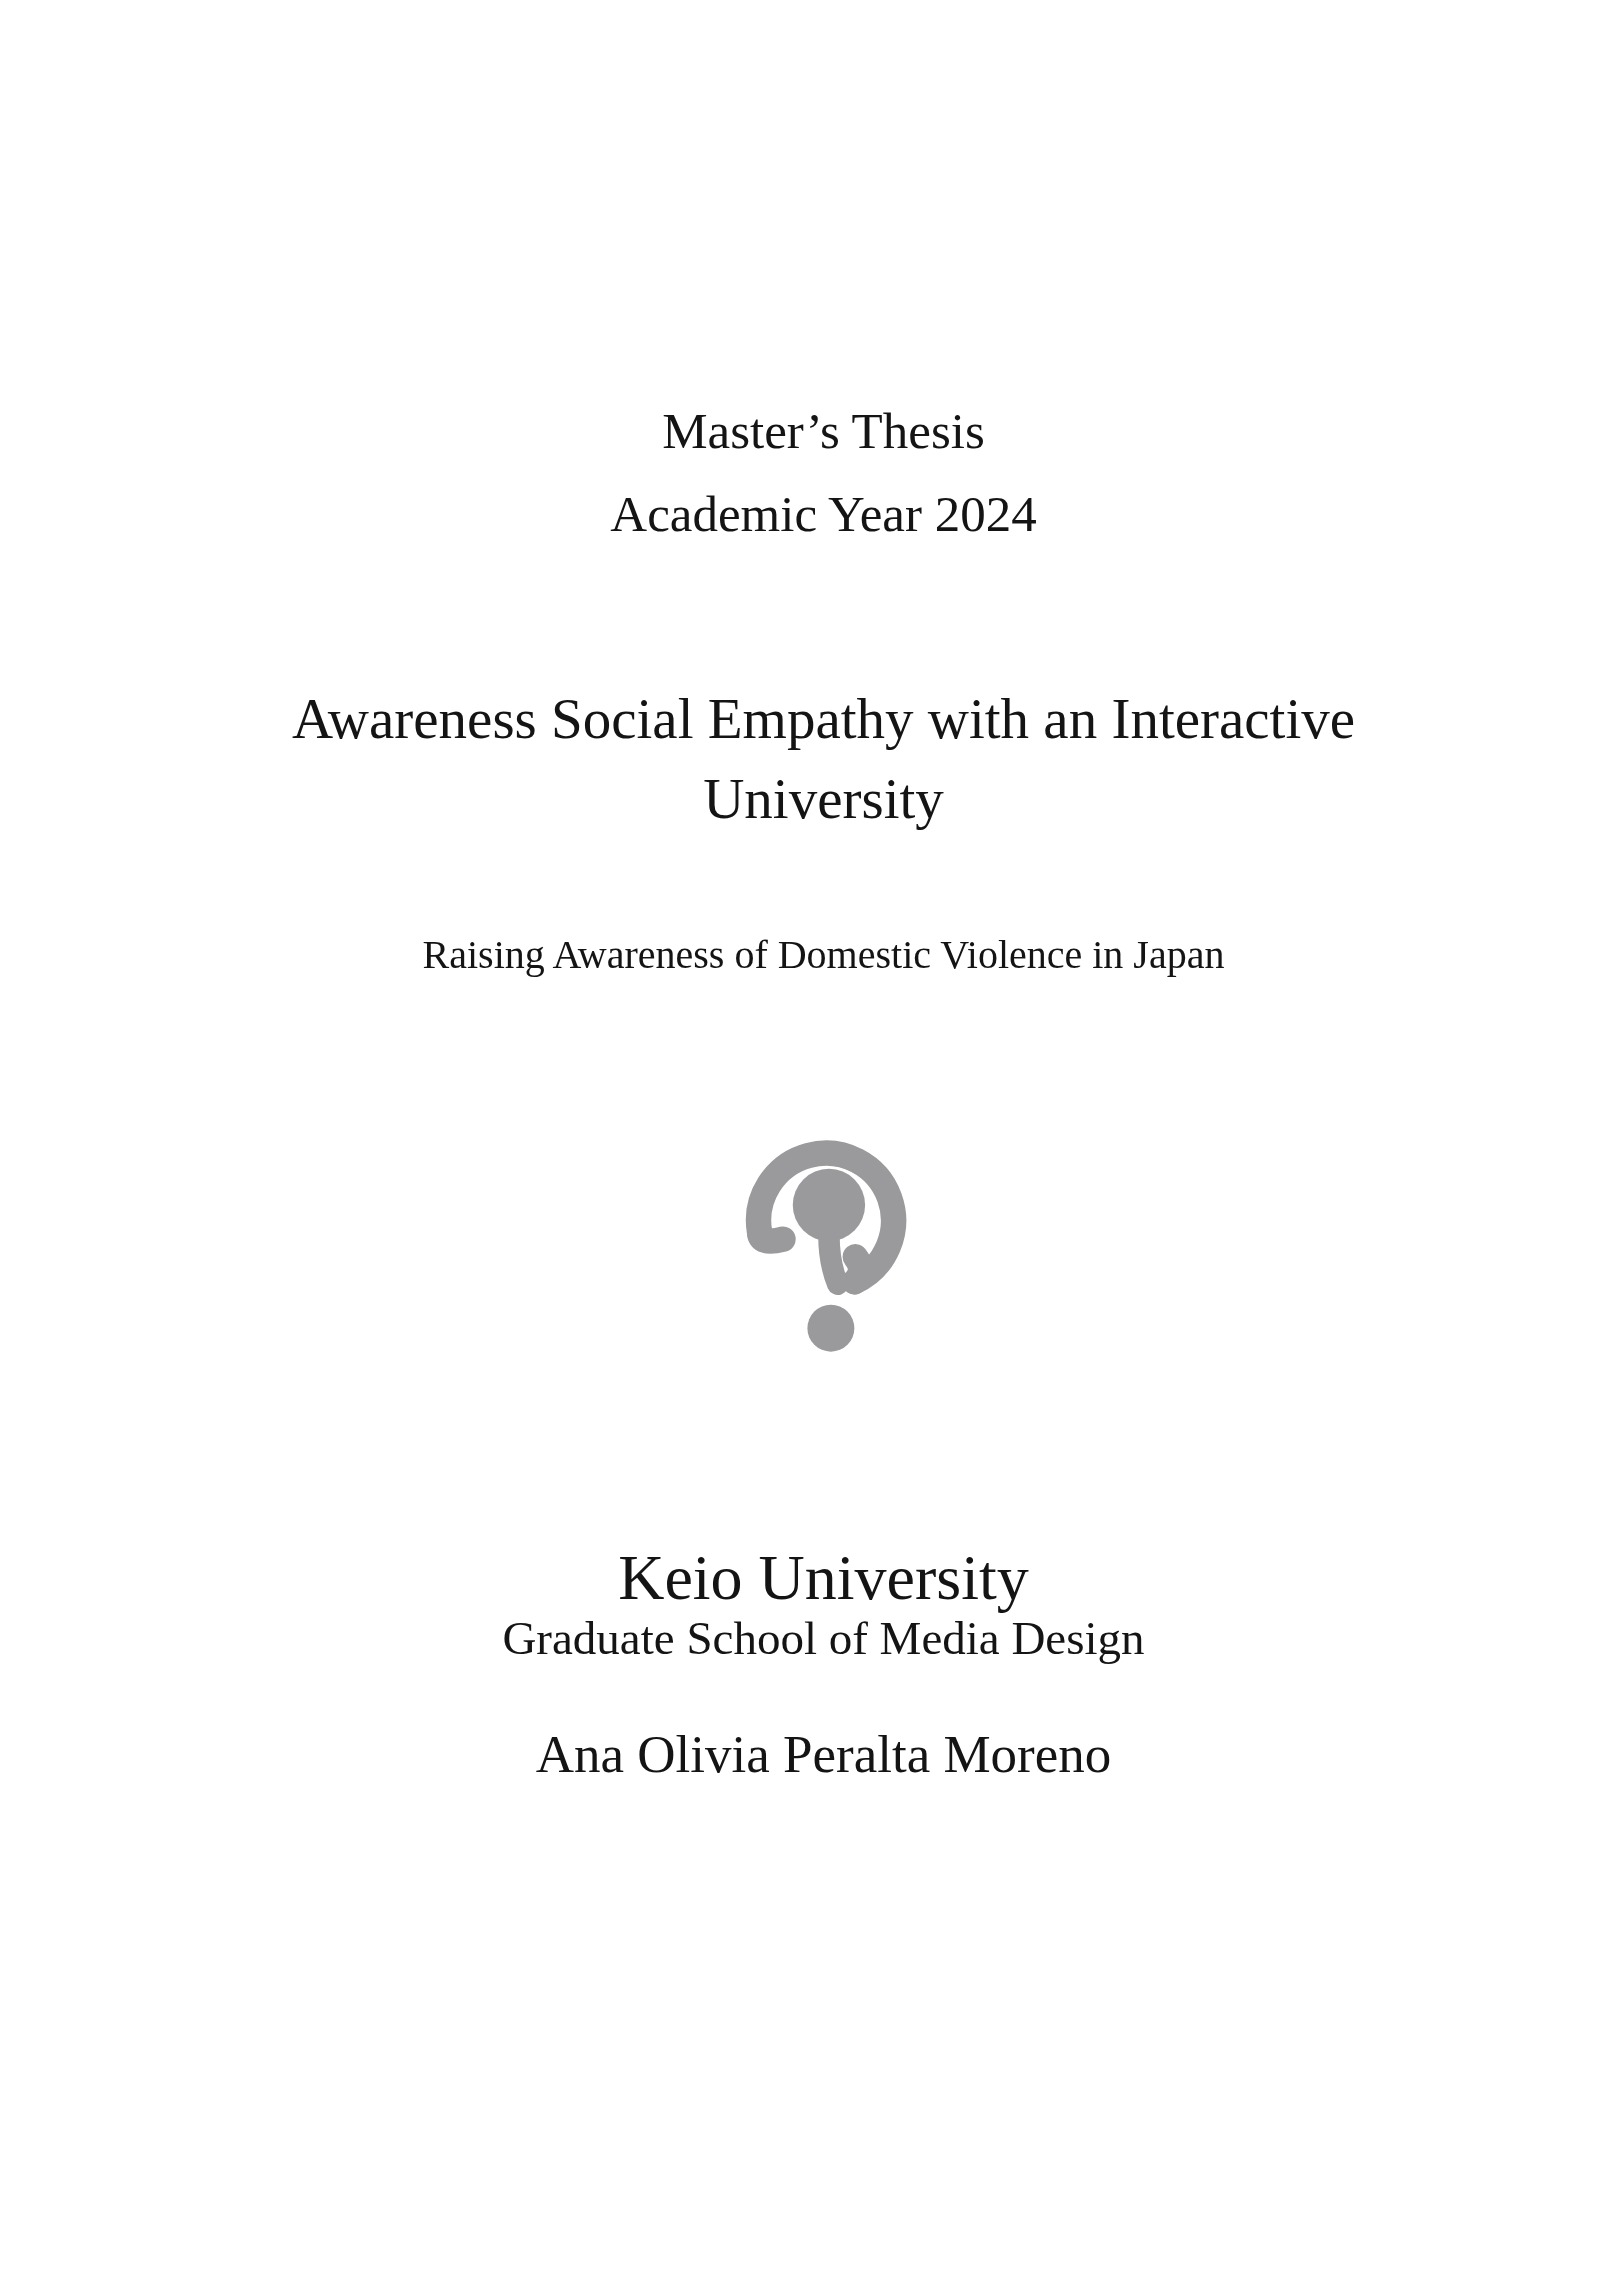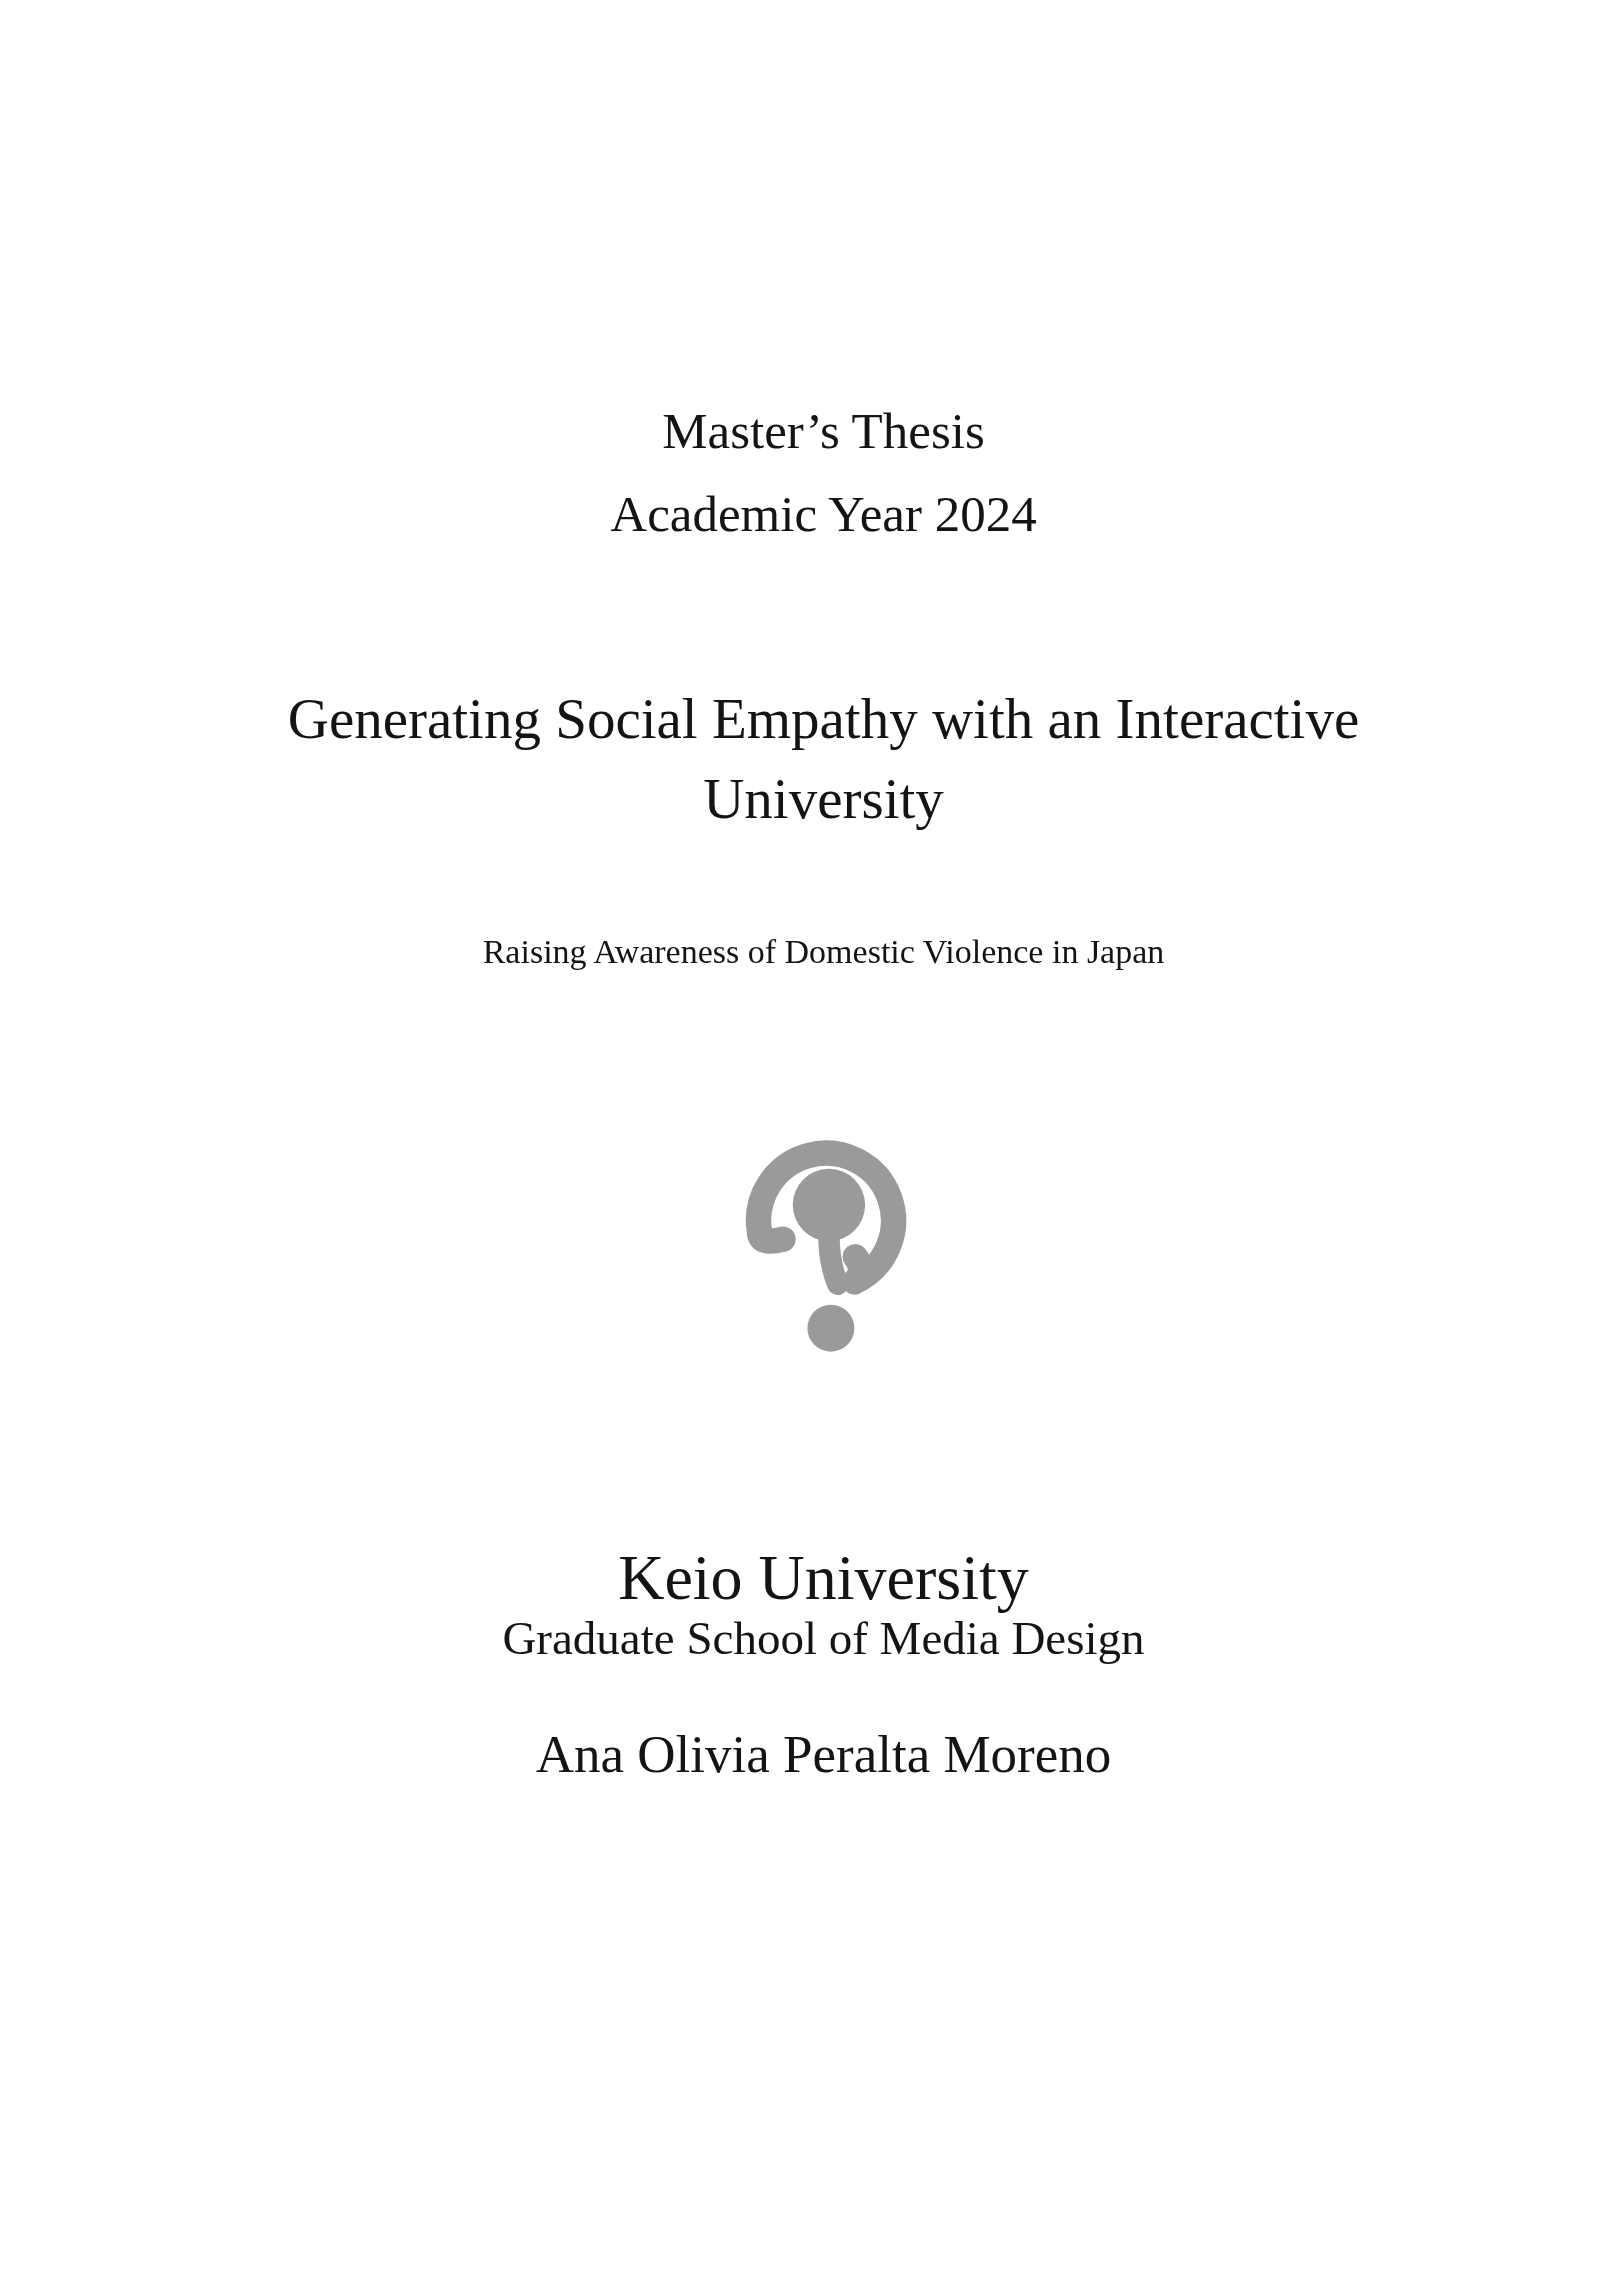--- a/index.html
+++ b/index.html
@@ -23,21 +23,21 @@
     width: 1596px;
     text-align: center;
     white-space: nowrap;
     line-height: 1;
     font-weight: 400;
   }
   .header1 { top: 406px; font-size: 51px; }
   .header2 { top: 489px; font-size: 51px; }
   .title1  { top: 690px; font-size: 57px; }
   .title2  { top: 770px; font-size: 57px; }
-  .subtitle{ top: 935px; font-size: 34px; text-align: center; }
+  .subtitle{ top: 935px; font-size: 40px; text-align: center; }
   .affil1  { top: 1546px; font-size: 64px; }
   .affil2  { top: 1615px; font-size: 47px; }
   .author  { top: 1728px; font-size: 53px; }
 
   .logo {
     position: absolute;
     left: 738px;
     top: 1140px;
     width: 176px;
     height: 216px;
@@ -51,21 +51,21 @@
 </style>
 </head>
 <body>
 
 <div class="page">
 
   <div class="line header1">Master’s Thesis</div>
 
   <div class="line header2">Academic Year 2024</div>
 
-  <div class="line title1">Generating Social Empathy with an Interactive</div>
+  <div class="line title1">Awareness Social Empathy with an Interactive</div>
 
   <div class="line title2">University</div>
 
   <div class="line subtitle">Raising Awareness of Domestic Violence in Japan</div>
 
   <svg class="logo" viewBox="0 0 180 220" aria-hidden="true">
 
     <path class="stroke" stroke-width="26" d="M 22.1 94 A 69 69 0 1 1 119.2 144.5"></path>
 
     <path class="stroke" stroke-width="26" d="M 22.1 94 Q 22 107 46 101"></path>

